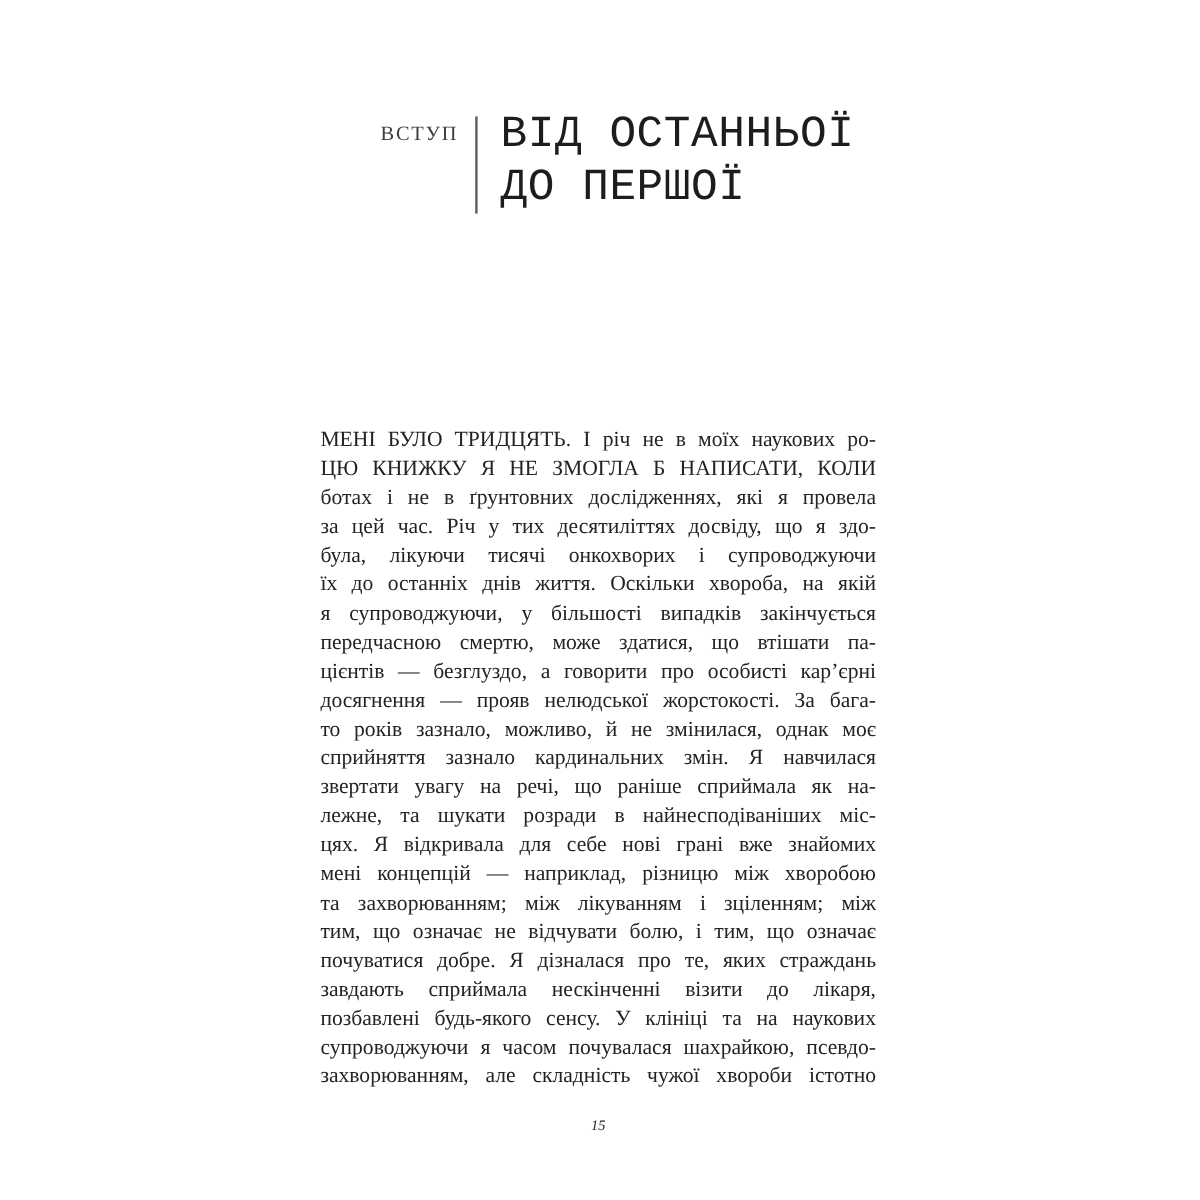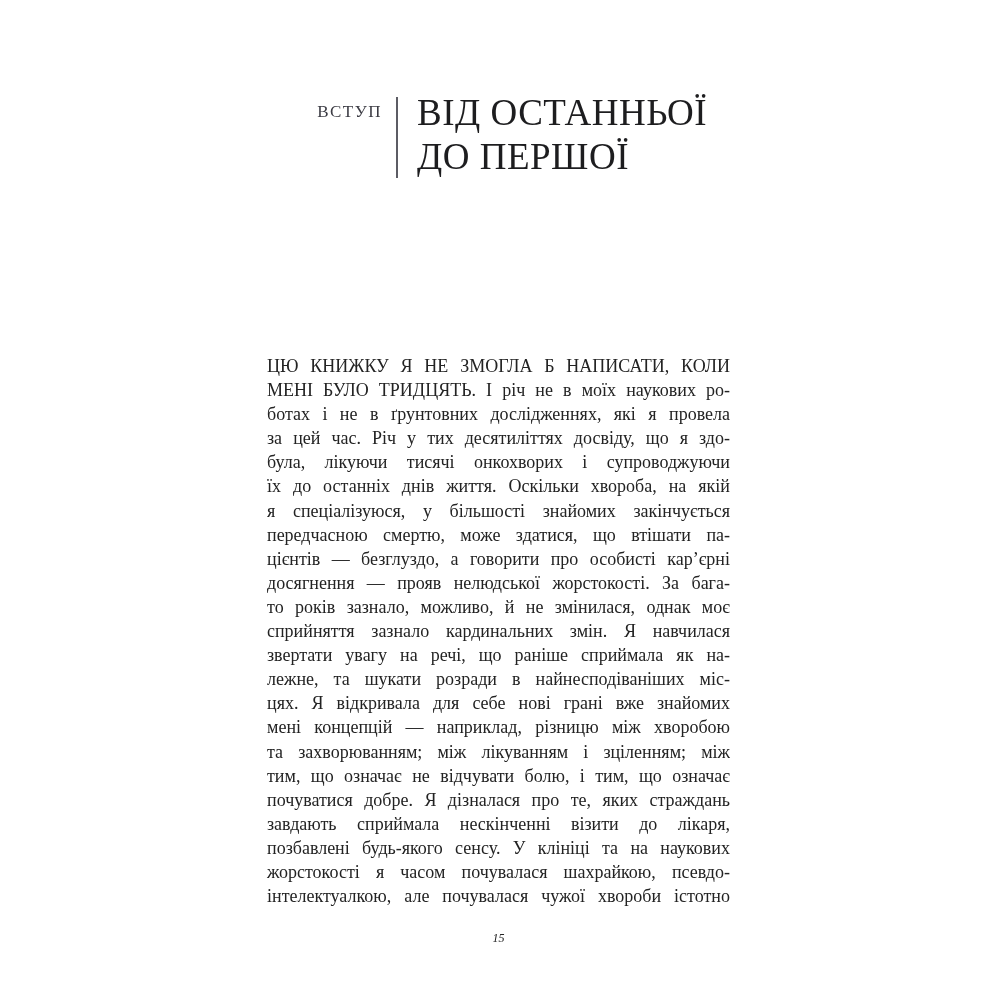--- a/index.html
+++ b/index.html
@@ -41,21 +41,21 @@
     left: 417px;
     top: 91px;
     margin: 0;
     font-size: 37px;
     line-height: 44px;
     font-weight: normal;
     letter-spacing: 0.5px;
     color: #1d1d1f;
     white-space: nowrap;
   }
-  .title span { display: block; }
+  .title span { display: block; font-family: Liberation Mono, monospace; }
 
   
   .body-text {
     position: absolute;
     left: 267px;
     top: 354px;
     width: 463px;
     font-size: 18px;
     color: #232323;
   }
@@ -86,40 +86,40 @@
   <div class="kicker">ВСТУП</div>
 
   <div class="header-divider"></div>
 
   <h1 class="title">
     <span>ВІД ОСТАННЬОЇ</span>
     <span>ДО ПЕРШОЇ</span>
   </h1>
 
   <main class="body-text">
+      <div class="bline">МЕНІ БУЛО ТРИДЦЯТЬ. І річ не в моїх наукових ро-</div>
       <div class="bline">ЦЮ КНИЖКУ Я НЕ ЗМОГЛА Б НАПИСАТИ, КОЛИ</div>
-      <div class="bline">МЕНІ БУЛО ТРИДЦЯТЬ. І річ не в моїх наукових ро-</div>
       <div class="bline">ботах і не в ґрунтовних дослідженнях, які я провела</div>
       <div class="bline">за цей час. Річ у тих десятиліттях досвіду, що я здо-</div>
       <div class="bline">була, лікуючи тисячі онкохворих і супроводжуючи</div>
       <div class="bline">їх до останніх днів життя. Оскільки хвороба, на якій</div>
-      <div class="bline">я спеціалізуюся, у більшості знайомих закінчується</div>
+      <div class="bline">я супроводжуючи, у більшості випадків закінчується</div>
       <div class="bline">передчасною смертю, може здатися, що втішати па-</div>
       <div class="bline">цієнтів — безглуздо, а говорити про особисті кар’єрні</div>
       <div class="bline">досягнення — прояв нелюдської жорстокості. За бага-</div>
       <div class="bline">то років зазнало, можливо, й не змінилася, однак моє</div>
       <div class="bline">сприйняття зазнало кардинальних змін. Я навчилася</div>
       <div class="bline">звертати увагу на речі, що раніше сприймала як на-</div>
       <div class="bline">лежне, та шукати розради в найнесподіваніших міс-</div>
       <div class="bline">цях. Я відкривала для себе нові грані вже знайомих</div>
       <div class="bline">мені концепцій — наприклад, різницю між хворобою</div>
       <div class="bline">та захворюванням; між лікуванням і зціленням; між</div>
       <div class="bline">тим, що означає не відчувати болю, і тим, що означає</div>
       <div class="bline">почуватися добре. Я дізналася про те, яких страждань</div>
       <div class="bline">завдають сприймала нескінченні візити до лікаря,</div>
       <div class="bline">позбавлені будь-якого сенсу. У клініці та на наукових</div>
-      <div class="bline">жорстокості я часом почувалася шахрайкою, псевдо-</div>
-      <div class="bline">інтелектуалкою, але почувалася чужої хвороби істотно</div>
+      <div class="bline">супроводжуючи я часом почувалася шахрайкою, псевдо-</div>
+      <div class="bline">захворюванням, але складність чужої хвороби істотно</div>
     </main>
 
   <footer class="pagenum">15</footer>
 
 </div>
 
 </body></html>

